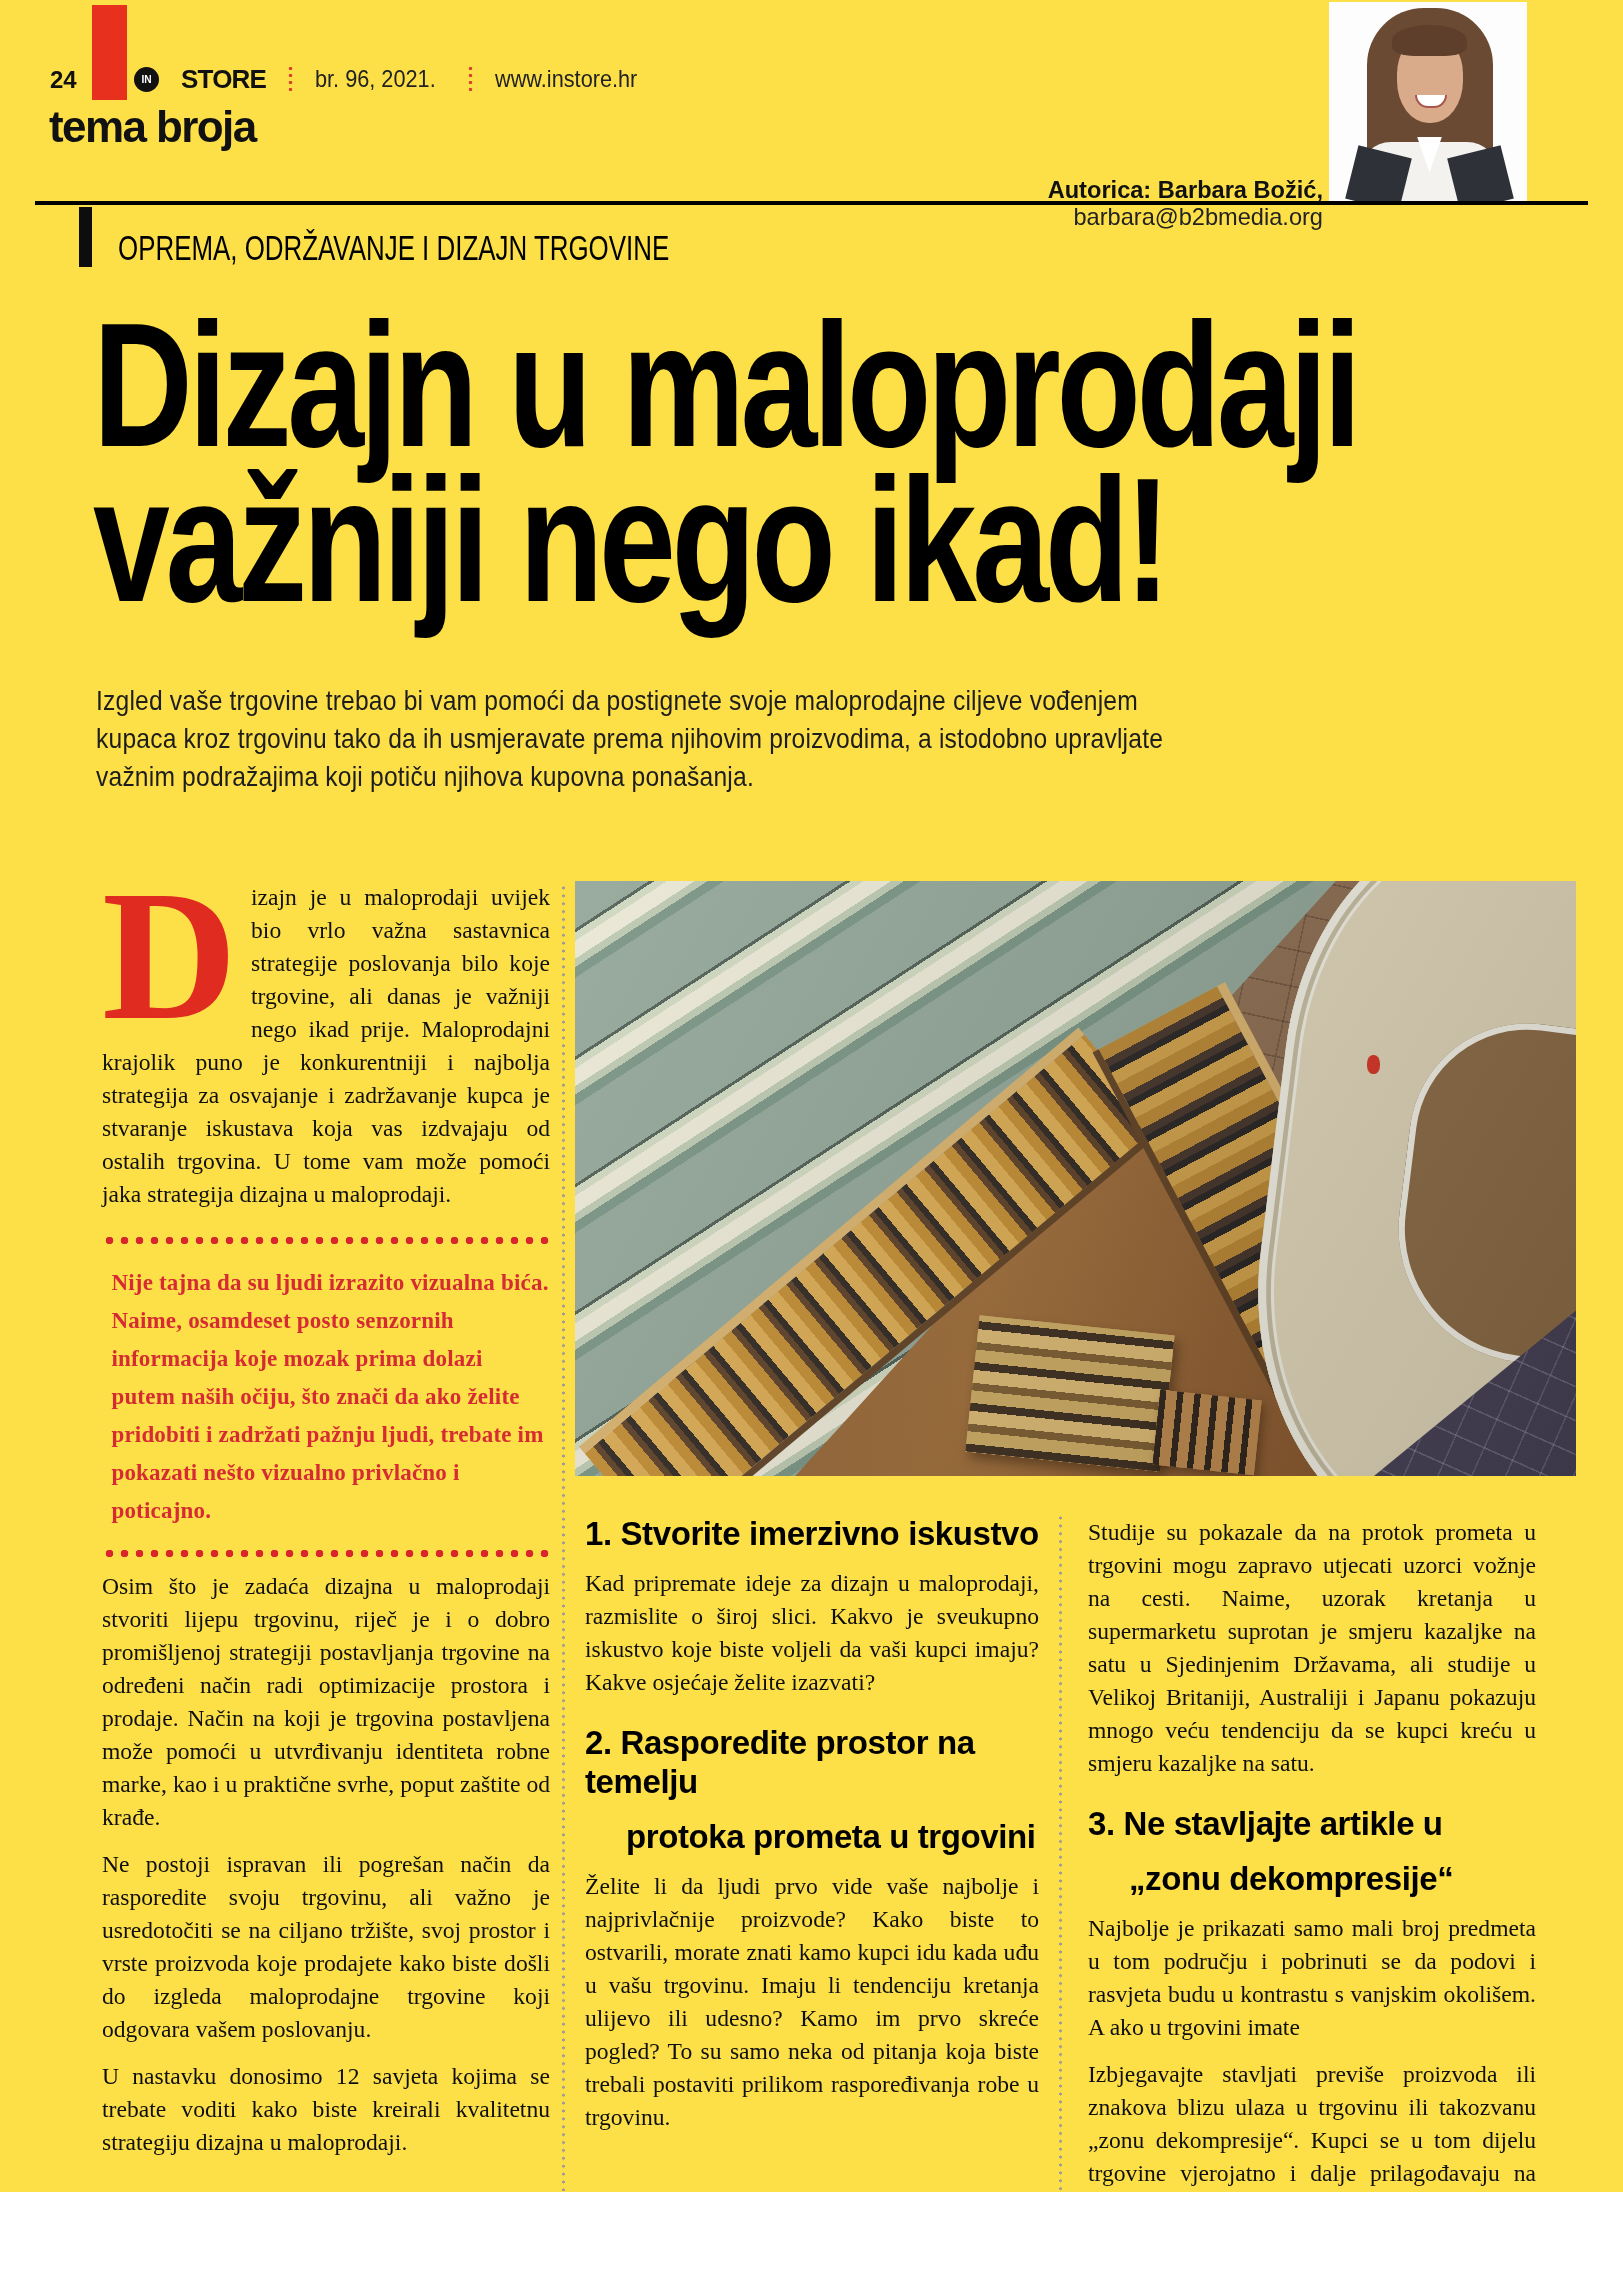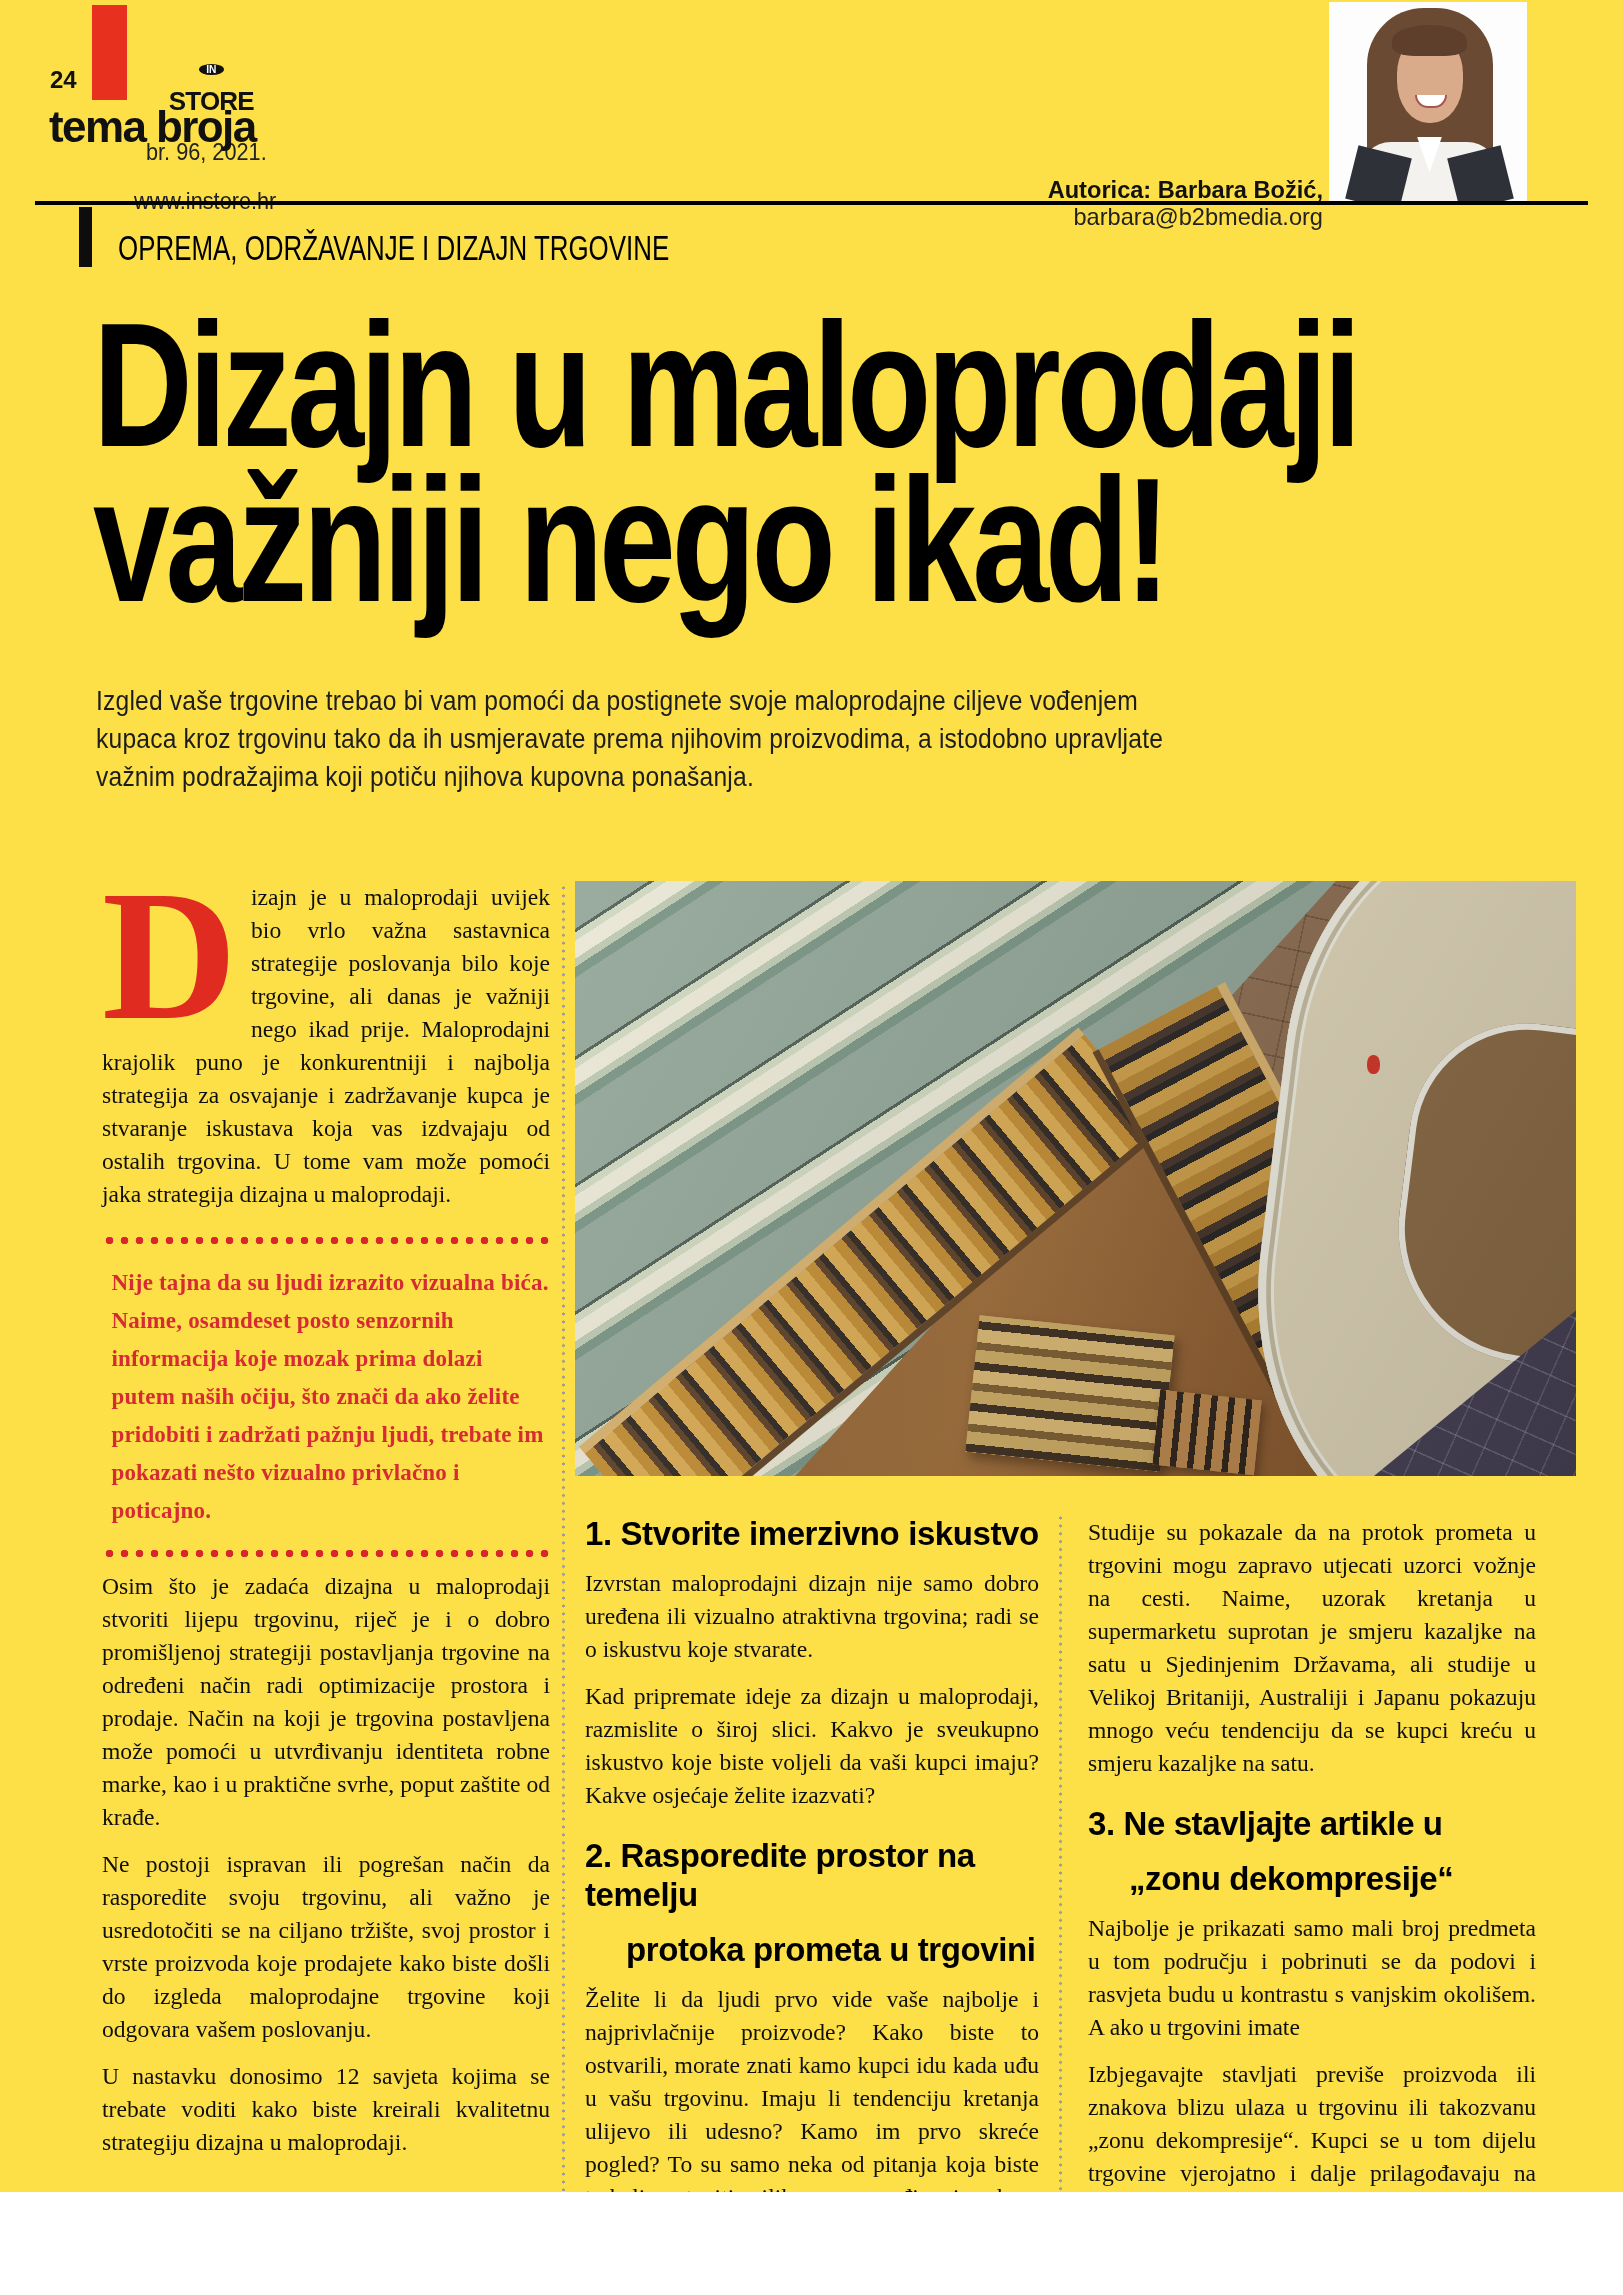--- a/index.html
+++ b/index.html
@@ -2,21 +2,21 @@
 <html style="font-size:12.6px"><head>
 <meta charset="utf-8">
 <style>
   html,body{margin:0;padding:0;background:#ffffff;}
   #page{position:relative;width:1623px;height:2192px;background:#fde047;overflow:hidden;
         font-family:"Liberation Sans",sans-serif;color:#111;}
 
   
   .pageno{position:absolute;left:50px;top:66px;font-size:24px;font-weight:bold;}
   .redbar{position:absolute;left:92px;top:4.7px;width:35px;height:95px;background:#e8301f;}
-  .hdr-row{position:absolute;left:134px;top:64px;height:31px;display:flex;align-items:center;gap:11px;flex-direction:column;}
+  .hdr-row{position:absolute;left:134px;top:64px;height:31px;display:flex;align-items:center;gap:22px;}
   .logo-circle{width:25px;height:25px;border-radius:50%;background:#111;color:#fff;
                display:flex;align-items:center;justify-content:center;font-size:10.2px;font-weight:bold;letter-spacing:0;}
   .logo-store{font-size:26px;font-weight:bold;letter-spacing:-0.8px;}
   .hdots{width:4.7px;height:30px;background-image:radial-gradient(circle,#e0362b 1.4px,transparent 1.9px);
          background-size:4.7px 7px;background-repeat:repeat-y;}
   .hdr-issue,.hdr-url{font-size:23.6px;color:#222;letter-spacing:0;transform:scaleX(.92);transform-origin:0 50%;}
   .section-title{position:absolute;left:49px;top:102px;font-size:44px;font-weight:800;letter-spacing:-1.6px;}
   .author{position:absolute;right:300px;top:135px;text-align:right;line-height:27px;margin-top:42px;}
   .author .a1{font-size:23.6px;font-weight:bold;}
   .author .a2{font-size:23.6px;color:#222;}
@@ -164,21 +164,20 @@
     <div class="ph-tiles"></div>
     <div class="ph-table"></div>
     <div class="ph-table2"></div>
     <div class="ph-person"></div>
     <div class="ph-glare"></div>
   </div>
 
   <div class="midcol">
     <div class="numhead">1. Stvorite imerzivno iskustvo</div>
     <div class="serif">
-      <p>Izvrstan maloprodajni dizajn nije samo dobro uređena ili vizualno atraktivna trgovina; radi se o iskustvu koje stvarate.</p>
       <p>Kad pripremate ideje za dizajn u maloprodaji, razmislite o široj slici. Kakvo je sveukupno iskustvo koje biste voljeli da vaši kupci imaju? Kakve osjećaje želite izazvati?</p>
     </div>
     <div class="numhead mt">
       <span>2. Rasporedite prostor na temelju</span>
       <span class="l2">protoka prometa u trgovini</span>
     </div>
     <div class="serif">
       <p>Želite li da ljudi prvo vide vaše najbolje i najprivlačnije proizvode? Kako biste to ostvarili, morate znati kamo kupci idu kada uđu u vašu trgovinu. Imaju li tendenciju kretanja ulijevo ili udesno? Kamo im prvo skreće pogled? To su samo neka od pitanja koja biste trebali postaviti prilikom raspoređivanja robe u trgovinu.</p>
     </div>
   </div>

